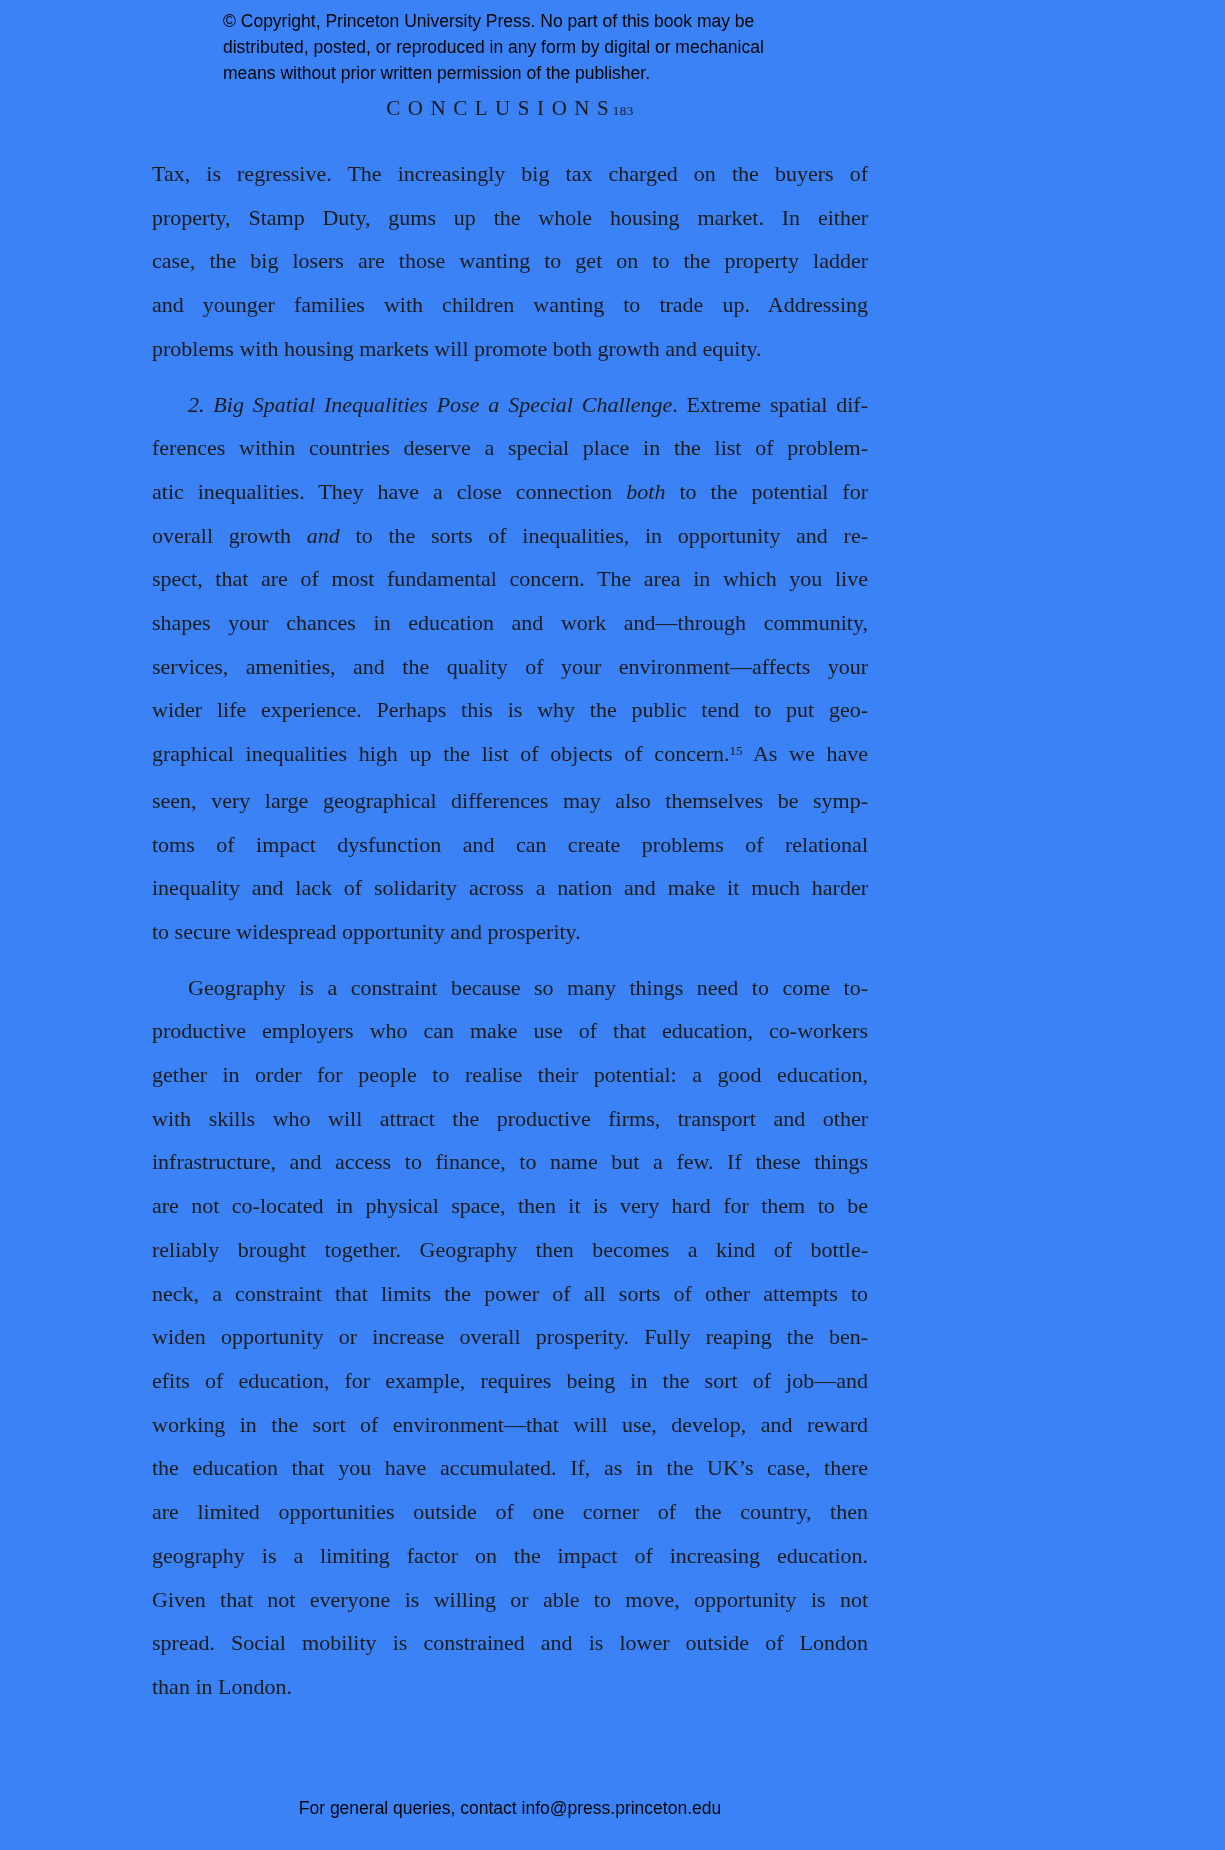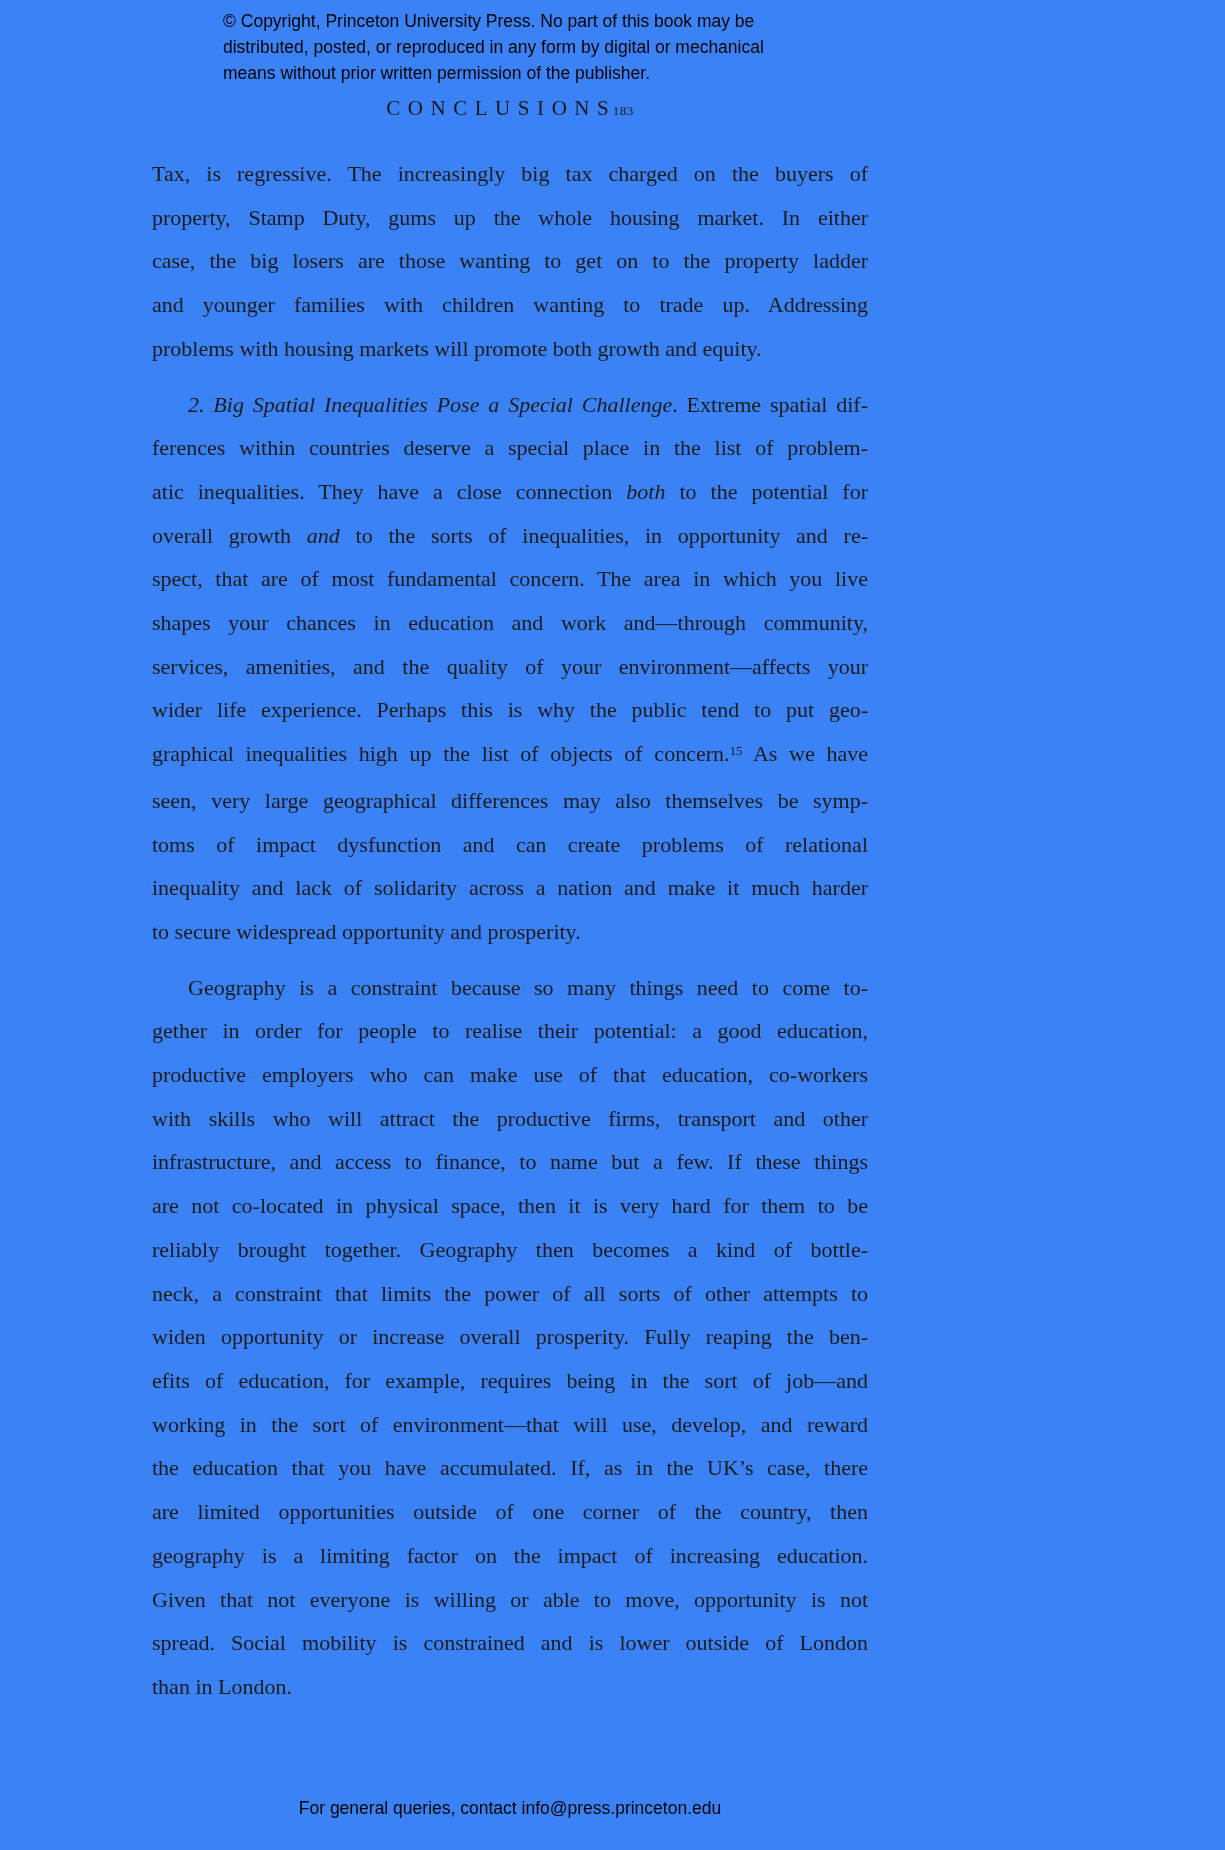--- a/index.html
+++ b/index.html
@@ -122,22 +122,22 @@
         <div class="line"><span>services, amenities, and the quality of your environment—affects your</span></div>
         <div class="line"><span>wider life experience. Perhaps this is why the public tend to put geo-</span></div>
         <div class="line"><span>graphical inequalities high up the list of objects of concern.</span><span class="sup">15</span><span> As we have</span></div>
         <div class="line"><span>seen, very large geographical differences may also themselves be symp-</span></div>
         <div class="line"><span>toms of impact dysfunction and can create problems of relational</span></div>
         <div class="line"><span>inequality and lack of solidarity across a nation and make it much harder</span></div>
         <div class="line line-last"><span>to secure widespread opportunity and prosperity.</span></div>
       </div>
       <div class="paragraph">
         <div class="line line-indent"><span>Geography is a constraint because so many things need to come to-</span></div>
+        <div class="line"><span>productive employers who can make use of that education, co-workers</span></div>
         <div class="line"><span>gether in order for people to realise their potential: a good education,</span></div>
-        <div class="line"><span>productive employers who can make use of that education, co-workers</span></div>
         <div class="line"><span>with skills who will attract the productive firms, transport and other</span></div>
         <div class="line"><span>infrastructure, and access to finance, to name but a few. If these things</span></div>
         <div class="line"><span>are not co-located in physical space, then it is very hard for them to be</span></div>
         <div class="line"><span>reliably brought together. Geography then becomes a kind of bottle-</span></div>
         <div class="line"><span>neck, a constraint that limits the power of all sorts of other attempts to</span></div>
         <div class="line"><span>widen opportunity or increase overall prosperity. Fully reaping the ben-</span></div>
         <div class="line"><span>efits of education, for example, requires being in the sort of job—and</span></div>
         <div class="line"><span>working in the sort of environment—that will use, develop, and reward</span></div>
         <div class="line"><span>the education that you have accumulated. If, as in the UK’s case, there</span></div>
         <div class="line"><span>are limited opportunities outside of one corner of the country, then</span></div>

